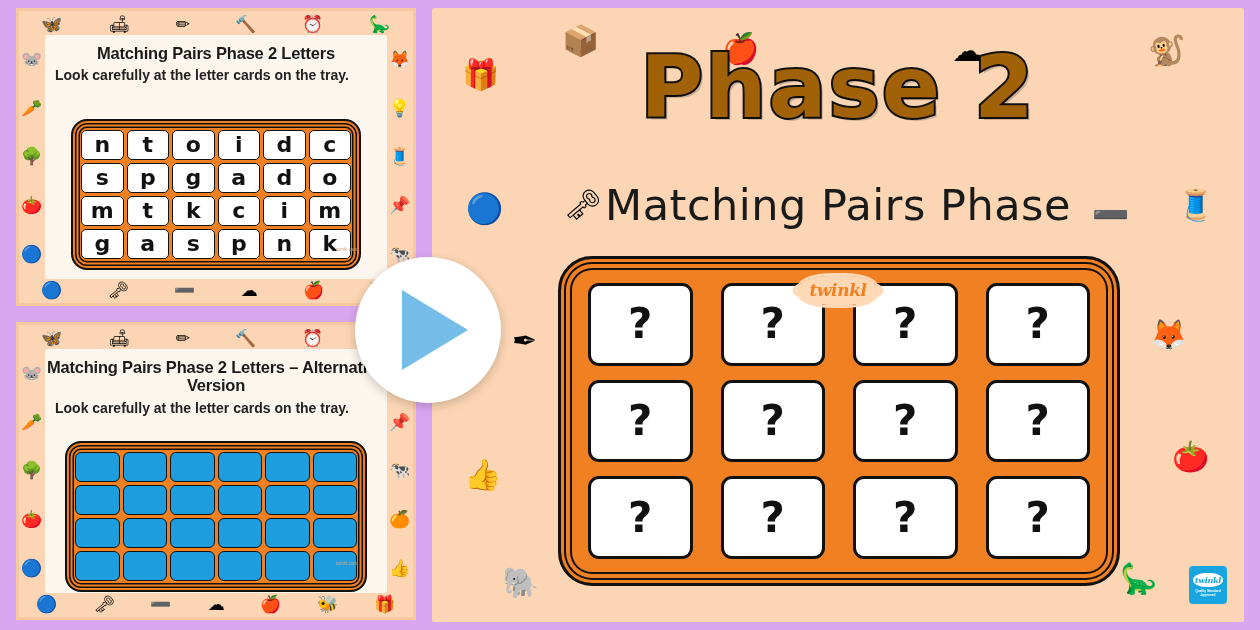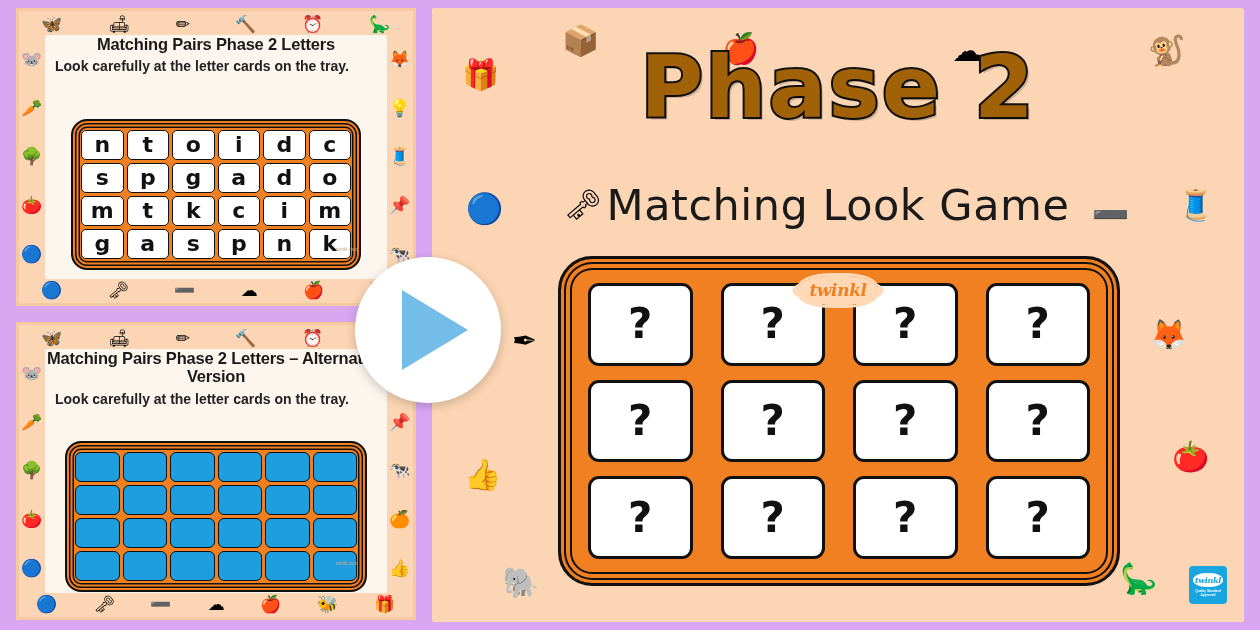--- a/index.html
+++ b/index.html
@@ -27,21 +27,21 @@
   .bs-bottom { left:0; bottom:0; width:100%; height:26px; }
   .bs-left   { left:0; top:24px; width:26px; bottom:24px; flex-direction:column; }
   .bs-right  { right:0;top:24px; width:26px; bottom:24px; flex-direction:column; }
 
   .slide-card {
     position:absolute; left:26px; right:26px; top:24px; bottom:24px;
     background:#fdf6ee; border-radius:3px;
   }
   .slide-title {
     text-align:center; font-weight:bold; color:#1a1a1a;
-    font-size:16.5px; letter-spacing:-.2px; padding-top:0; line-height:1.12;
+    font-size:16.5px; letter-spacing:-.2px; padding-top:9px; line-height:1.12;
   }
   .slide-sub { font-size:14px; font-weight:bold; color:#222; padding:5px 0 0 10px; }
 
   
   .tray-mini {
     position:absolute; left:50%; transform:translateX(-50%);
     background:#f08022;
     border:2.5px solid #111;
     border-radius:16px;
     box-shadow: inset 0 0 0 2px #f08022, inset 0 0 0 3.5px #111,
@@ -299,21 +299,21 @@
         <span class="clip" style="left: 745px; top: 182px;">🧵</span>
         <span class="clip" style="left: 80px; top: 318px;">✒</span>
         <span class="clip" style="left: 718px; top: 312px;">🦊</span>
         <span class="clip" style="left: 32px; top: 452px;">👍</span>
         <span class="clip" style="left: 740px; top: 434px;">🍅</span>
         <span class="clip" style="left: 70px; top: 560px;">🐘</span>
         <span class="clip" style="left: 688px; top: 556px;">🦕</span>
       </div>
 
     <div id="main-title">Phase 2</div>
-    <div id="main-sub">Matching Look Game</div>
+    <div id="main-sub">Matching Pairs Phase</div>
 
     <div id="tray-main">
       <div id="tray-grid">
           <div class="qcard">?</div>
           <div class="qcard">?</div>
           <div class="qcard">?</div>
           <div class="qcard">?</div>
           <div class="qcard">?</div>
           <div class="qcard">?</div>
           <div class="qcard">?</div>

